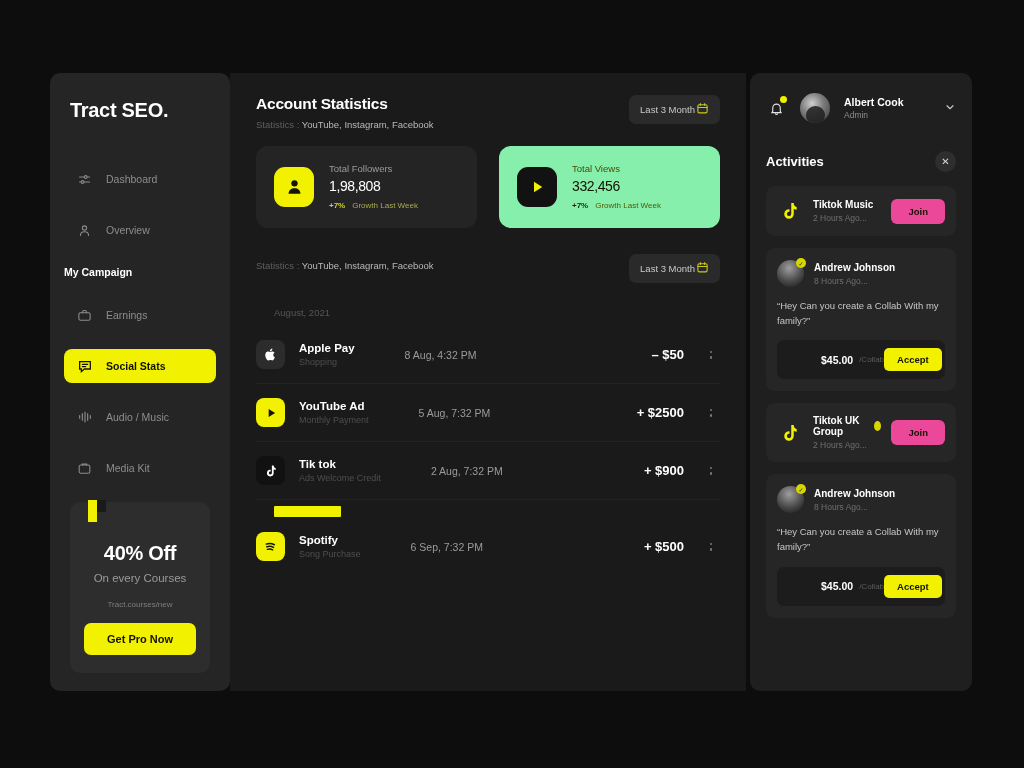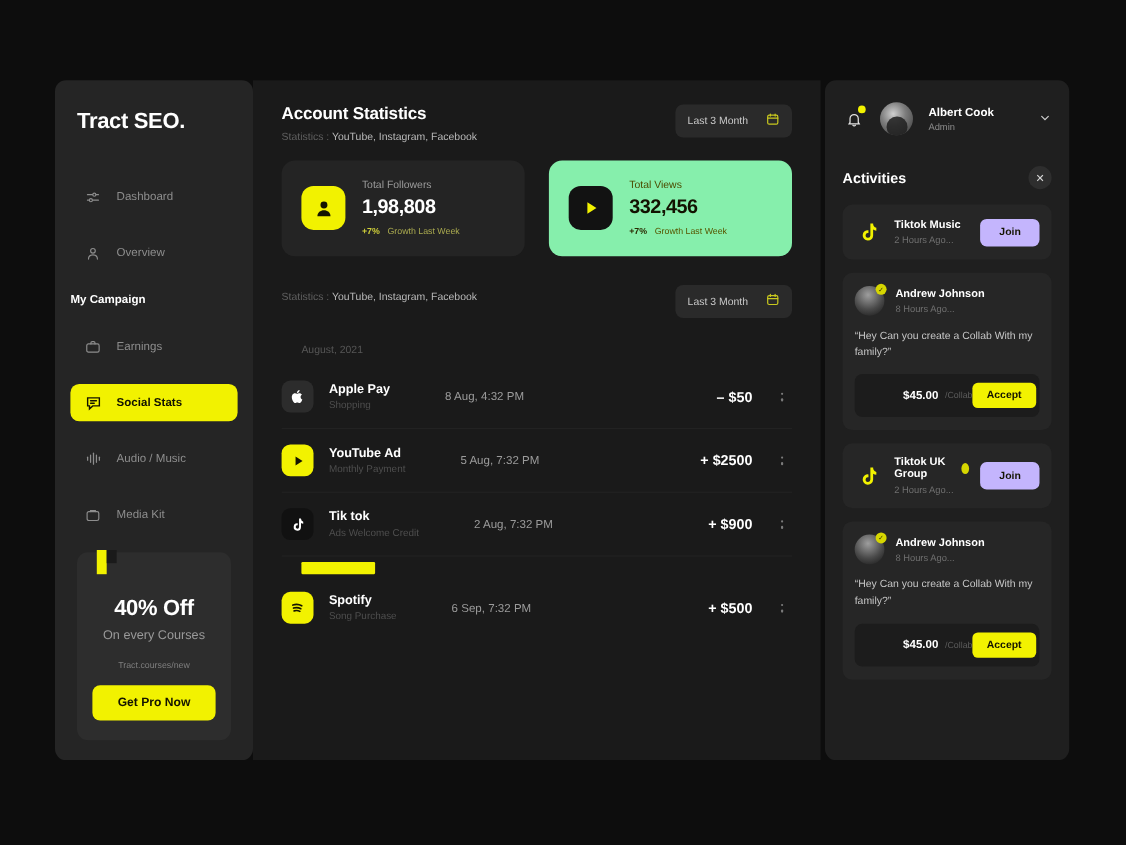--- a/index.html
+++ b/index.html
@@ -112,41 +112,41 @@
   .section-head {
     display: flex; align-items: flex-start;
     padding: 22px 26px 0 26px;
   }
   .sec-title { color: #fff; font-size: 15.5px; font-weight: 700; letter-spacing: -0.2px; }
   .sec-sub { font-size: 9.5px; margin-top: 6px; color: #5f5f5f; }
   .sec-sub b { color: #b9b9b9; font-weight: 400; }
   .pill {
     margin-left: auto;
     background: #2a2a2a; border-radius: 7px;
-    display: flex; align-items: center; gap: 16px;
+    display: flex; align-items: center; gap: 1px;
     padding: 7px 11px;
     color: #c9c9c9; font-size: 9.5px;
     cursor: pointer;
   }
 
   .stats { display: flex; gap: 22px; padding: 16px 26px 0 26px; }
   .stat {
     flex: 1; border-radius: 12px;
     padding: 17px 18px 18px 18px;
     display: flex; gap: 15px; align-items: center;
   }
   .stat.dark { background: #242424; }
   .stat.bright { background: #86efac; }
   .stat-ico { width: 40px; height: 40px; border-radius: 11px; display: flex; align-items: center; justify-content: center; flex: none; }
   .stat.dark .stat-ico { background: #f2f200; }
   .stat.bright .stat-ico { background: #121212; }
   .stat-label { font-size: 9.5px; margin-bottom: 4px; }
   .stat.dark .stat-label { color: #9b9b9b; }
   .stat.bright .stat-label { color: #4c4c00; }
-  .stat-val { font-size: 18px; font-weight: 700; letter-spacing: -0.4px; }
+  .stat-val { font-size: 14px; font-weight: 400; letter-spacing: -0.4px; }
   .stat.dark .stat-val { color: #ffffff; }
   .stat.bright .stat-val { color: #121200; }
   .stat-foot { font-size: 8px; margin-top: 7px; display: flex; align-items: center; gap: 7px; }
   .stat.dark .stat-foot .g { color: #cfcf3a; font-weight: 700; }
   .stat.dark .stat-foot .t { color: #a9a94f; }
   .stat.bright .stat-foot .g { color: #2a2a00; font-weight: 700; }
   .stat.bright .stat-foot .t { color: #575700; }
 
   .tx-wrap { padding: 0 26px; margin-top: 10px; overflow: hidden; flex: 1; }
   .month { color: #565656; font-size: 9.5px; padding: 14px 0 8px 18px; }
@@ -197,21 +197,21 @@
   }
 
   .card { background: #262626; border-radius: 9px; padding: 12px 11px; margin-bottom: 12px; }
   .c-row { display: flex; align-items: center; gap: 10px; }
   .c-ico { width: 26px; height: 26px; display: flex; align-items: center; justify-content: center; flex: none; }
   .c-name { color: #ffffff; font-size: 10px; font-weight: 700; display: flex; align-items: center; gap: 5px; }
   .c-time { color: #6f6f6f; font-size: 8.5px; margin-top: 3px; }
   .verif { width: 10px; height: 10px; border-radius: 50%; background: #d6d600; display: inline-flex; align-items: center; justify-content: center; }
   .join {
     margin-left: auto;
-    background: #c4b5fd; color: #141400;
+    background: #ec4899; color: #141400;
     border: none; border-radius: 6px;
     padding: 7px 17px;
     font-family: inherit; font-size: 9.5px; font-weight: 700;
     cursor: pointer;
   }
   .p-avatar {
     width: 27px; height: 27px; border-radius: 50%;
     background: radial-gradient(circle at 45% 30%, #9e9e9e 0%, #4a4a4a 55%, #141414 100%);
     flex: none; position: relative;
   }

